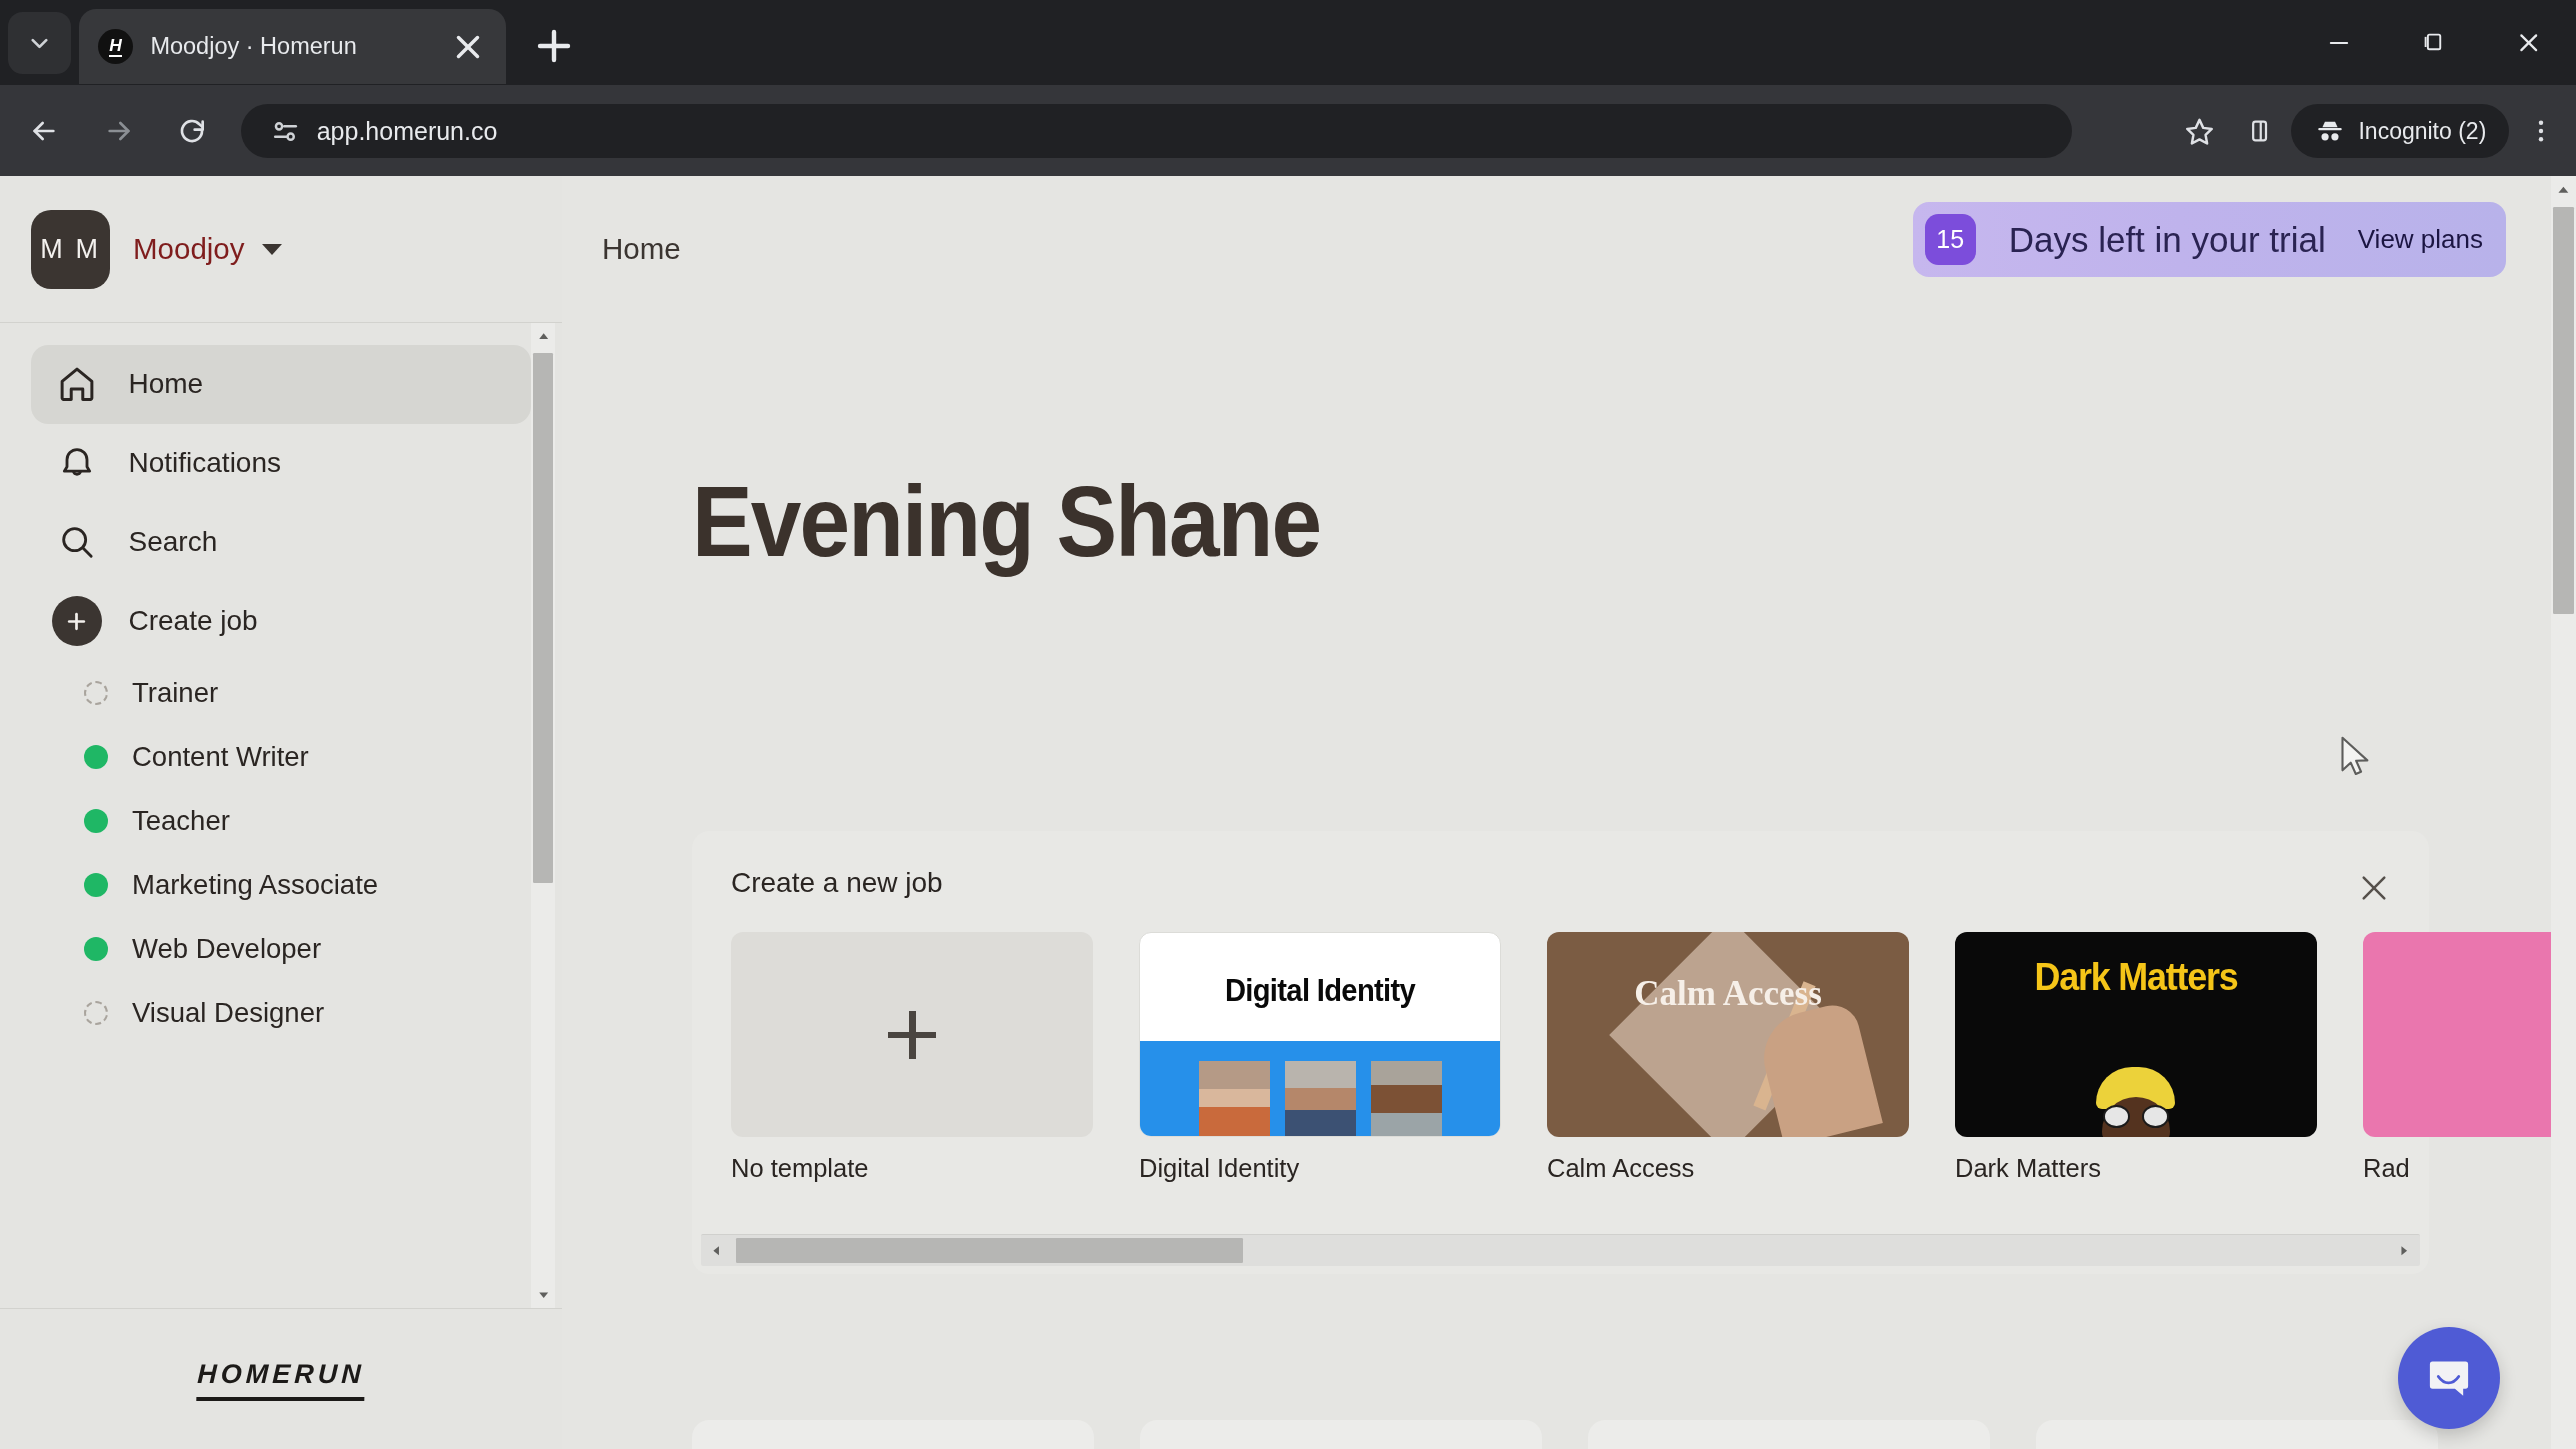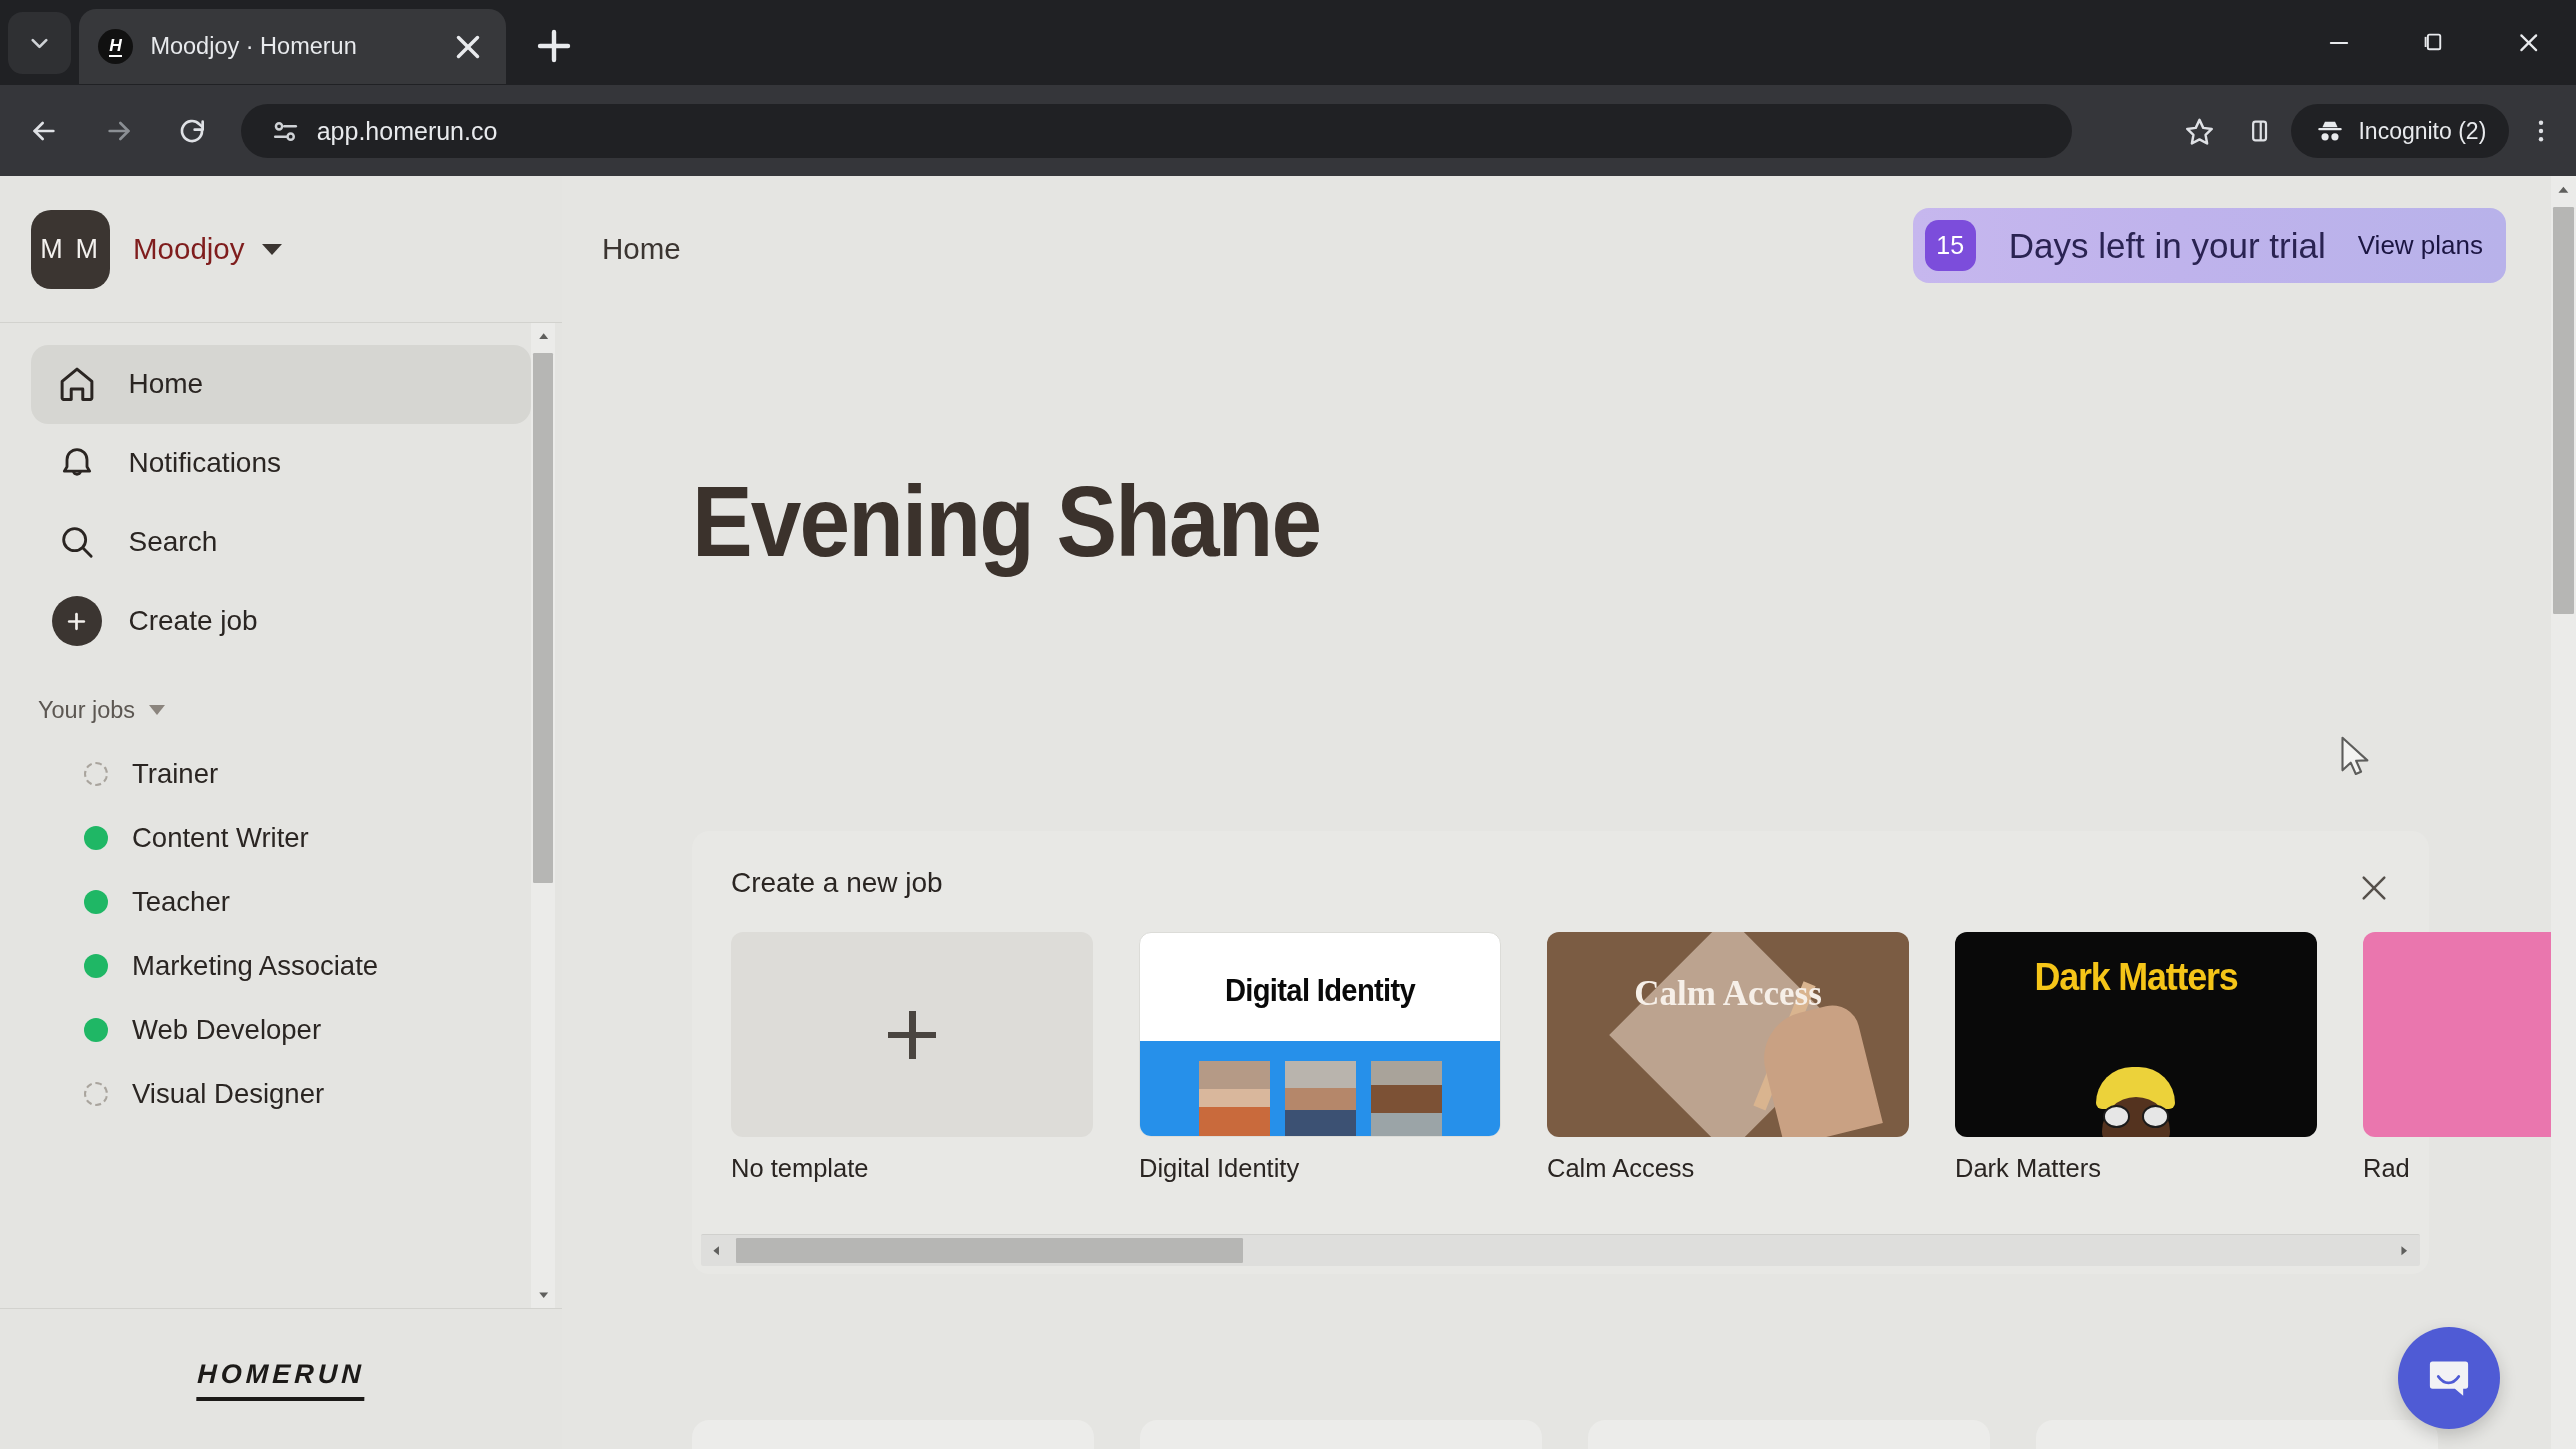--- a/index.html
+++ b/index.html
@@ -74,21 +74,21 @@
   .sb-vscroll .arrow{position:absolute;left:0;width:24px;height:27px;display:flex;align-items:center;justify-content:center;}
   .sb-vscroll .thumb{position:absolute;left:2px;width:20px;background:#b6b6b4;border-radius:1.3px;}
   .sb-foot{height:141px;border-top:1.3px solid #d2d2ce;display:flex;align-items:center;justify-content:center;}
   .logo{font-size:27px;letter-spacing:4px;font-weight:700;color:#1c1a18;border-bottom:4.7px solid #1c1a18;
         padding-bottom:6.7px;font-style:italic;transform:skewX(-2deg);}
 
   
   .main{position:absolute;left:562px;top:0;width:1990px;height:1273px;background:#e5e5e2;overflow:hidden;}
   .topbar{height:146px;position:relative;}
   .crumb{position:absolute;left:40px;top:56px;font-size:29.5px;color:#3b3531;}
-  .trial{position:absolute;right:46px;top:32px;height:75px;border-radius:16px;display:flex;align-items:center;
+  .trial{position:absolute;right:46px;top:26px;height:75px;border-radius:16px;display:flex;align-items:center;
          padding:0 23px 0 12px;box-sizing:border-box;
          background:linear-gradient(90deg,#c6b7ee 0%,#bfb3ec 45%,#b8b2ea 100%);}
   .trial .badge{width:51px;height:51px;border-radius:13.4px;background:#7c4ddb;color:#fff;font-size:25px;
                 display:flex;align-items:center;justify-content:center;flex:0 0 auto;}
   .trial .txt{font-size:35px;color:#2a2352;margin-left:33px;white-space:nowrap;}
   .trial .cta{font-size:26px;color:#1b1542;font-weight:400;margin-left:32px;white-space:nowrap;}
 
   .greeting{position:absolute;left:130px;top:295px;font-size:101px;line-height:1;color:#3b322c;
             font-weight:900;letter-spacing:-2px;transform:scaleX(0.9);transform-origin:left center;}
 
@@ -315,24 +315,20 @@
               <span class="plus-circle">
                 <svg viewBox="0 0 24 24" fill="none" stroke="#f2efec" stroke-width="2.4" stroke-linecap="round" style="width:27px;height:27px">
                     <line x1="12" y1="5.5" x2="12" y2="18.5"></line>
                     <line x1="5.5" y1="12" x2="18.5" y2="12"></line>
                   </svg>
               </span>
             </span>
             <span class="nav-label">Create job</span>
           </div>
 
-          <div class="section-head">
-            <span class="t">Your jobs</span>
-            <span class="c"></span>
-          </div>
 
           <div class="job-item">
             <span class="dot draft"></span>
             <span class="job-label">Trainer</span>
           </div>
           <div class="job-item">
             <span class="dot live"></span>
             <span class="job-label">Content Writer</span>
           </div>
           <div class="job-item">

